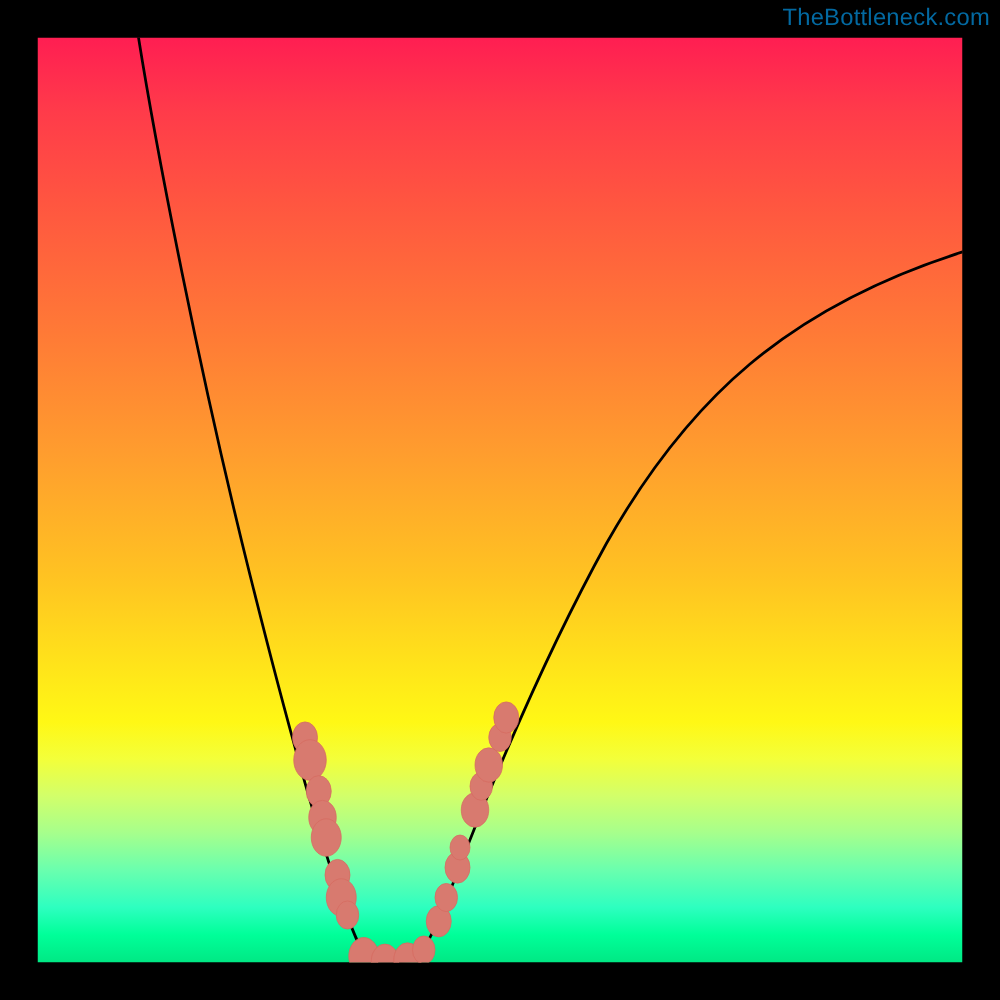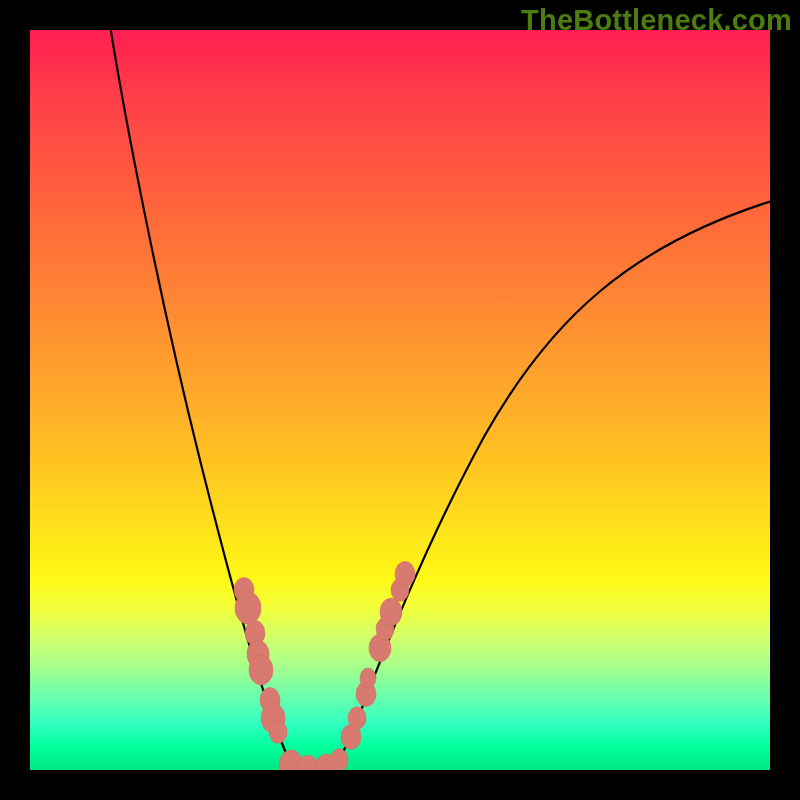--- a/index.html
+++ b/index.html
@@ -48,24 +48,24 @@
       #2effc0 94%,
       #00ff99 97%,
       #00e884 100%
     );
   }
   
   .watermark {
     position: absolute;
     top: 4px;
     right: 8px;
-    color: #4d7c0f;
-    font-size: 29px;
+    color: #0369a1;
+    font-size: 19px;
     letter-spacing: 0.2px;
-    font-weight: 700;
+    font-weight: 400;
     user-select: none;
   }
   svg.curves {
     position: absolute;
     left: 0; top: 0;
     width: 740px;
     height: 740px;
     overflow: visible;
   }
   .curve {

